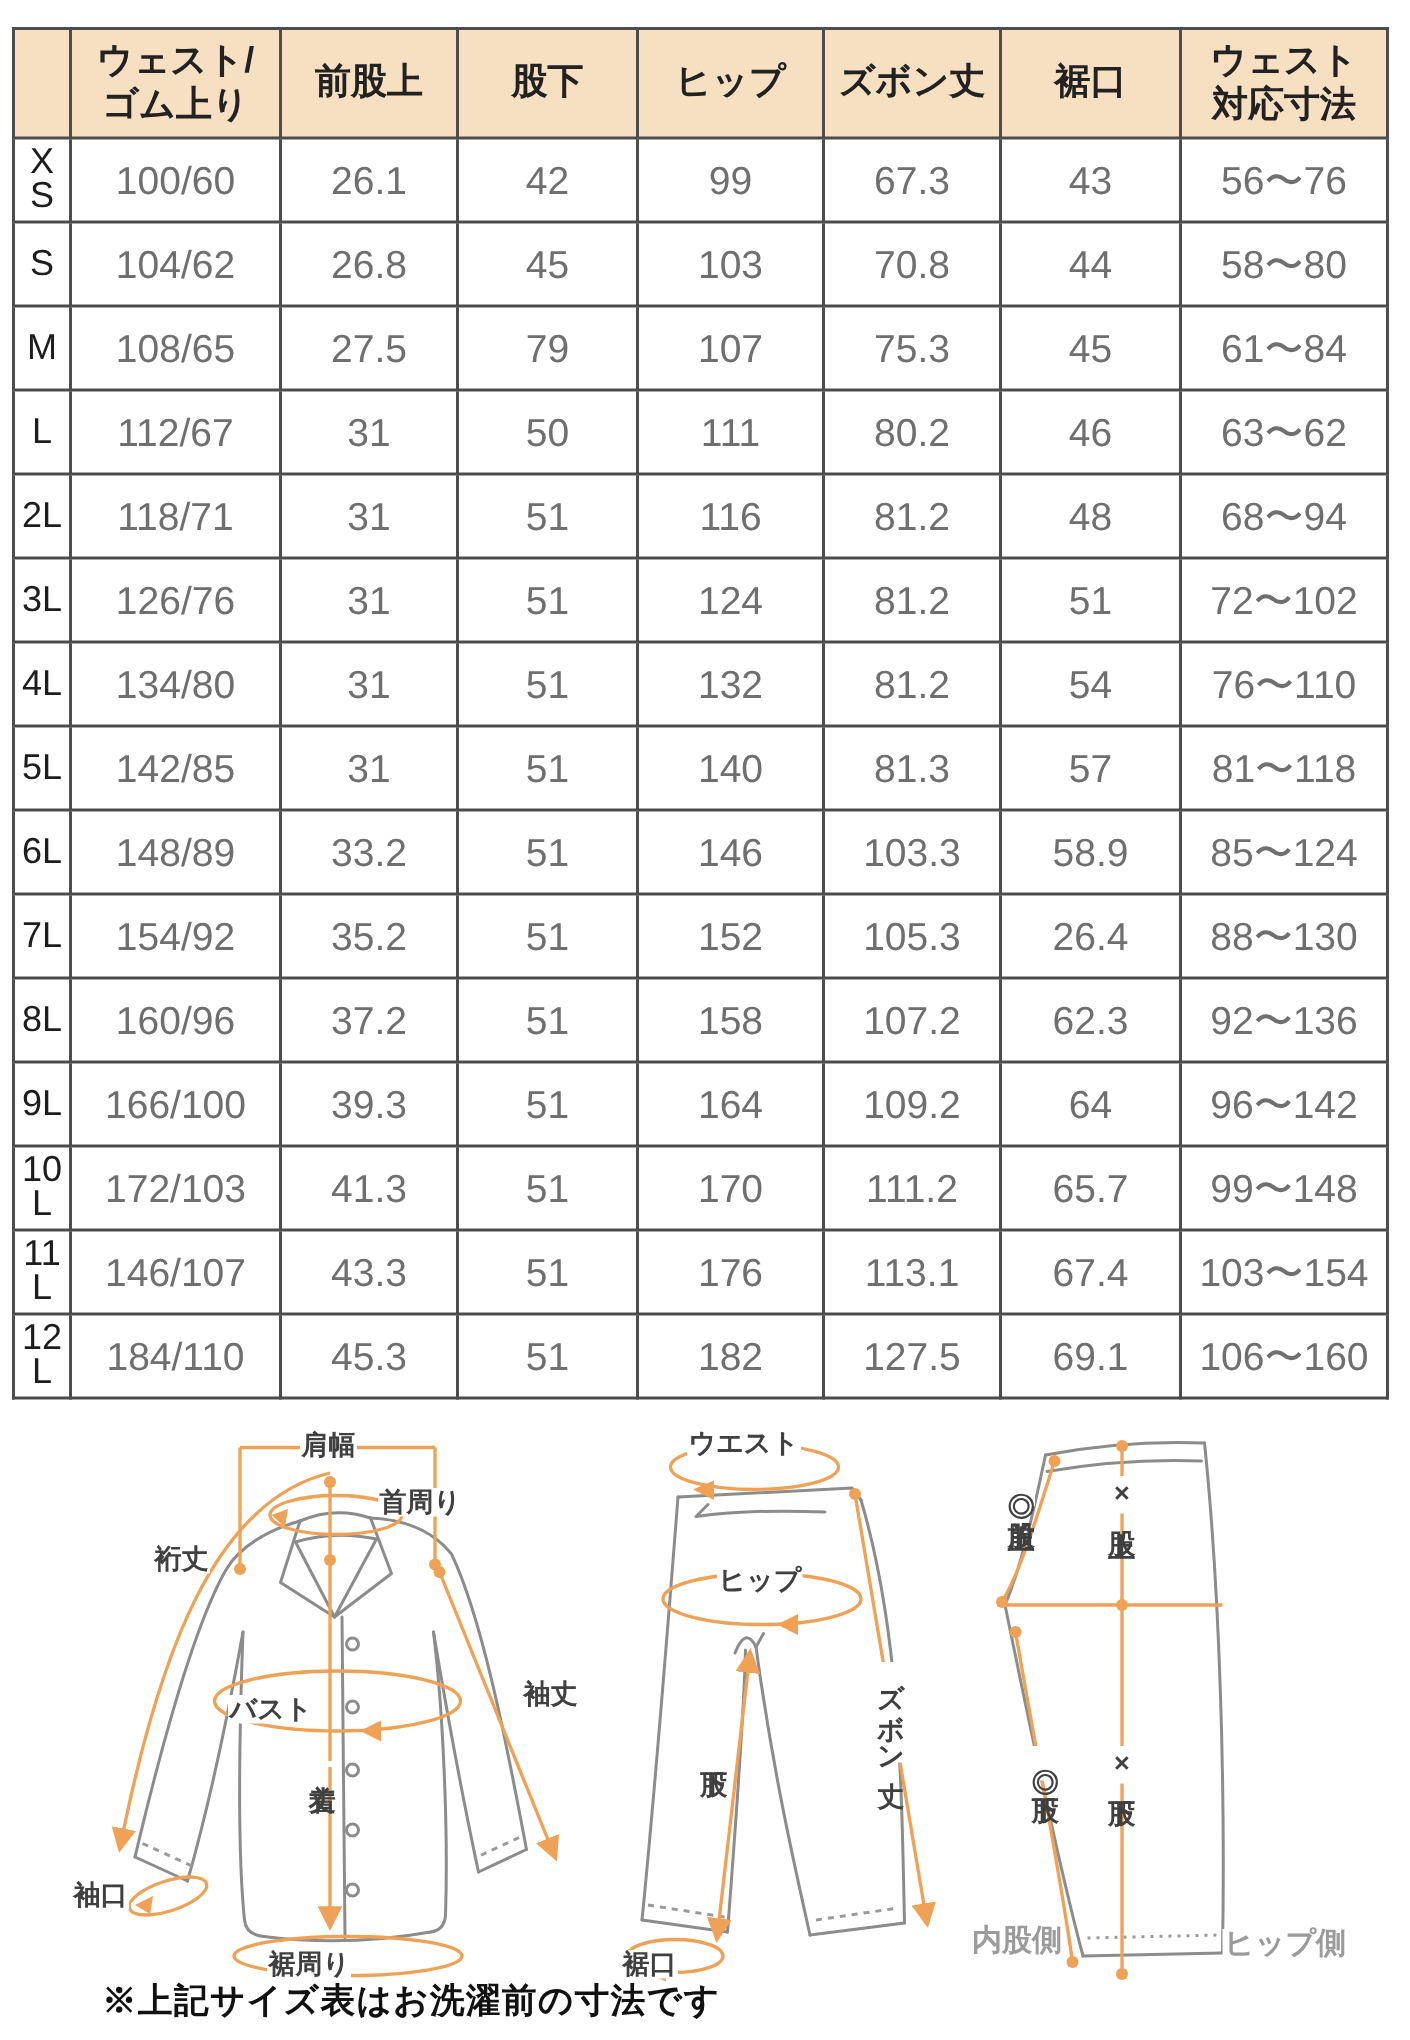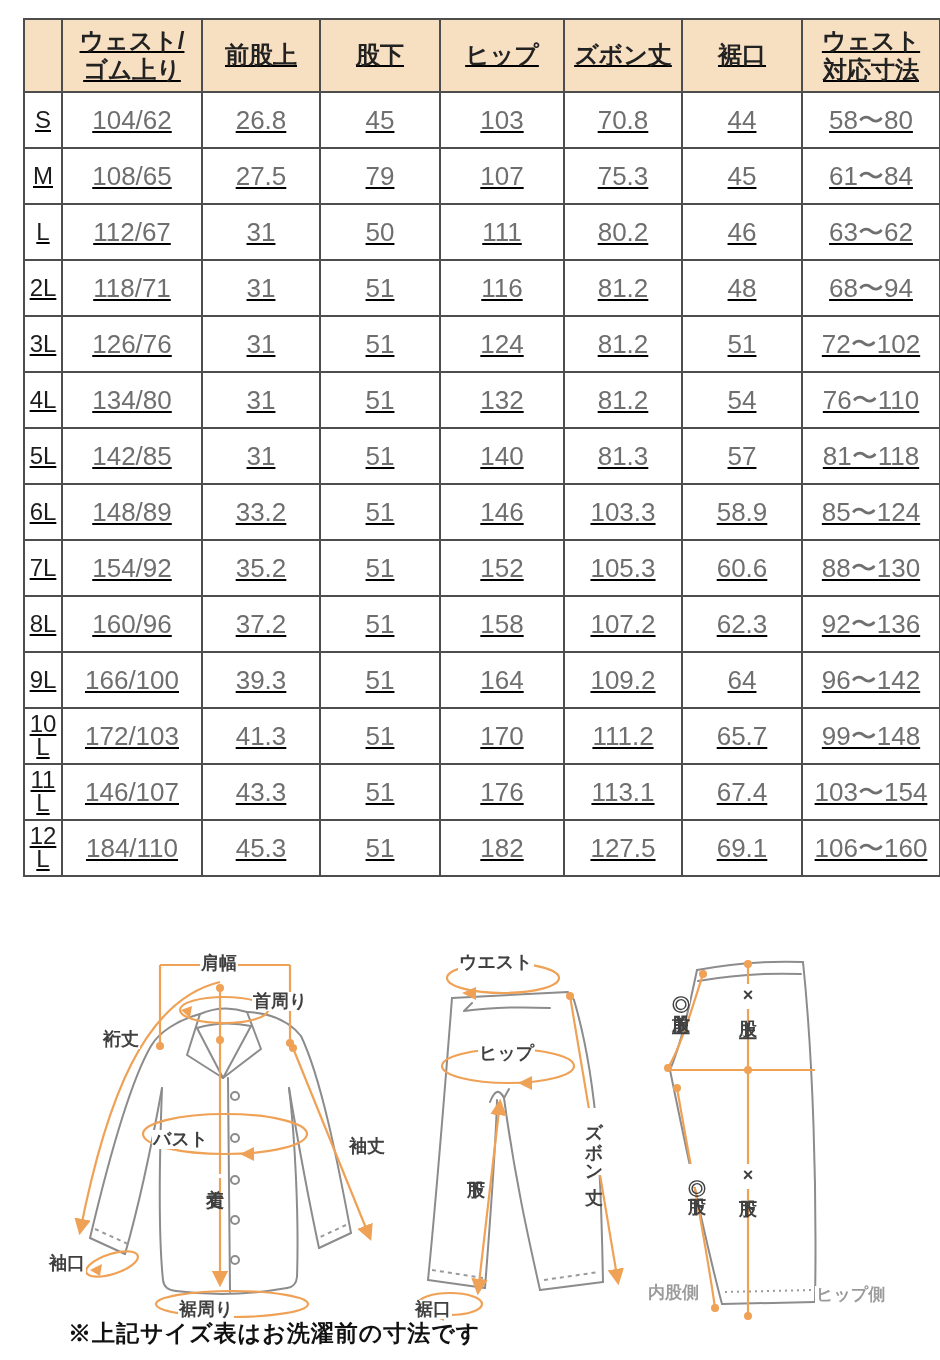--- a/index.html
+++ b/index.html
@@ -2,22 +2,22 @@
 <html><head>
 <meta charset="utf-8">
 <style>
   html,body{margin:0;padding:0;}
   body{
     width:940px;height:1360px;position:relative;background:#ffffff;
     font-family:"Liberation Sans",sans-serif;overflow:hidden;
   }
   
   table.size-table{
-    position:absolute;left:23px;top:18px;
-    border-collapse:collapse;table-layout:fixed;width:916px;text-decoration:underline;
+    position:absolute;left:8px;top:18px;
+    border-collapse:collapse;table-layout:fixed;width:916px;
   }
   .size-table th,.size-table td{
     border:2px solid #4d4d4d;text-align:center;vertical-align:middle;
     padding:0;overflow:hidden;
   }
   .size-table th{
     background:#f7dfc1;color:#222222;font-weight:bold;font-size:24px;
     height:71px;line-height:1.2;white-space:pre-line;
   }
   .size-table td{
@@ -31,21 +31,21 @@
   .fig{position:absolute;}
   .fig svg{position:absolute;left:0;top:0;}
   .dlabel{
     position:absolute;font-weight:bold;color:#404040;font-size:18px;
     white-space:nowrap;background:#ffffff;line-height:1.05;padding:0 1px;
   }
   .dlabel.v{
     writing-mode:vertical-rl;text-orientation:upright;letter-spacing:1px;
     padding:1px 0;
   }
-  .dlabel.gray{color:#9b9b9b;font-size:17px;}
+  .dlabel.gray{color:#9b9b9b;font-size:20px;}
   .note{
     position:absolute;left:68px;top:1318px;font-size:23px;font-weight:bold;
     color:#111111;letter-spacing:1px;
   }
 </style>
 </head>
 <body>
 
 <table class="size-table">
   <colgroup>
@@ -67,20 +67,30 @@
       <th>股下</th>
       <th>ヒップ</th>
       <th>ズボン丈</th>
       <th>裾口</th>
       <th>ウェスト
 対応寸法</th>
     </tr>
   </thead>
   <tbody>
 
+      <tr>
+        <td class="size-cell">XS</td>
+        <td>100/60</td>
+        <td>26.1</td>
+        <td>42</td>
+        <td>99</td>
+        <td>67.3</td>
+        <td>43</td>
+        <td>56〜76</td>
+      </tr>
 
       <tr>
         <td class="size-cell">S</td>
         <td>104/62</td>
         <td>26.8</td>
         <td>45</td>
         <td>103</td>
         <td>70.8</td>
         <td>44</td>
         <td>58〜80</td>
@@ -163,21 +173,21 @@
         <td>85〜124</td>
       </tr>
 
       <tr>
         <td class="size-cell">7L</td>
         <td>154/92</td>
         <td>35.2</td>
         <td>51</td>
         <td>152</td>
         <td>105.3</td>
-        <td>60.6</td>
+        <td>26.4</td>
         <td>88〜130</td>
       </tr>
 
       <tr>
         <td class="size-cell">8L</td>
         <td>160/96</td>
         <td>37.2</td>
         <td>51</td>
         <td>158</td>
         <td>107.2</td>
@@ -289,21 +299,21 @@
       <polygon points="152,58 141,62 150,70"></polygon>
       <polygon points="214,199 200,206 214,213"></polygon>
       <polygon points="62,316 50,322 60,328"></polygon>
       <polygon points="172,356 158,362 172,369"></polygon>
     </g>
   </svg>
   <div class="dlabel" style="left:160px;top:6px;">肩幅</div>
   <div class="dlabel" style="left:212px;top:44px;">首周り</div>
   <div class="dlabel" style="left:62px;top:82px;">裄丈</div>
   <div class="dlabel" style="left:112px;top:182px;">バスト</div>
-  <div class="dlabel" style="left:308px;top:172px;margin-top:17px;">袖丈</div>
+  <div class="dlabel" style="left:308px;top:172px;">袖丈</div>
   <div class="dlabel v" style="left:165px;top:226px;">着丈</div>
   <div class="dlabel" style="left:8px;top:306px;">袖口</div>
   <div class="dlabel" style="left:138px;top:352px;">裾周り</div>
 </div>
 
 <div class="fig" style="left:400px;top:948px;width:260px;height:378px;">
   <svg width="260" height="378" viewBox="0 0 260 378">
     <defs>
       <marker id="ah2" viewBox="0 0 10 10" refX="8" refY="5" markerWidth="7.5" markerHeight="7.5" orient="auto-start-reverse">
         <path d="M0,0 L10,5 L0,10 z" fill="#efa156"></path>

